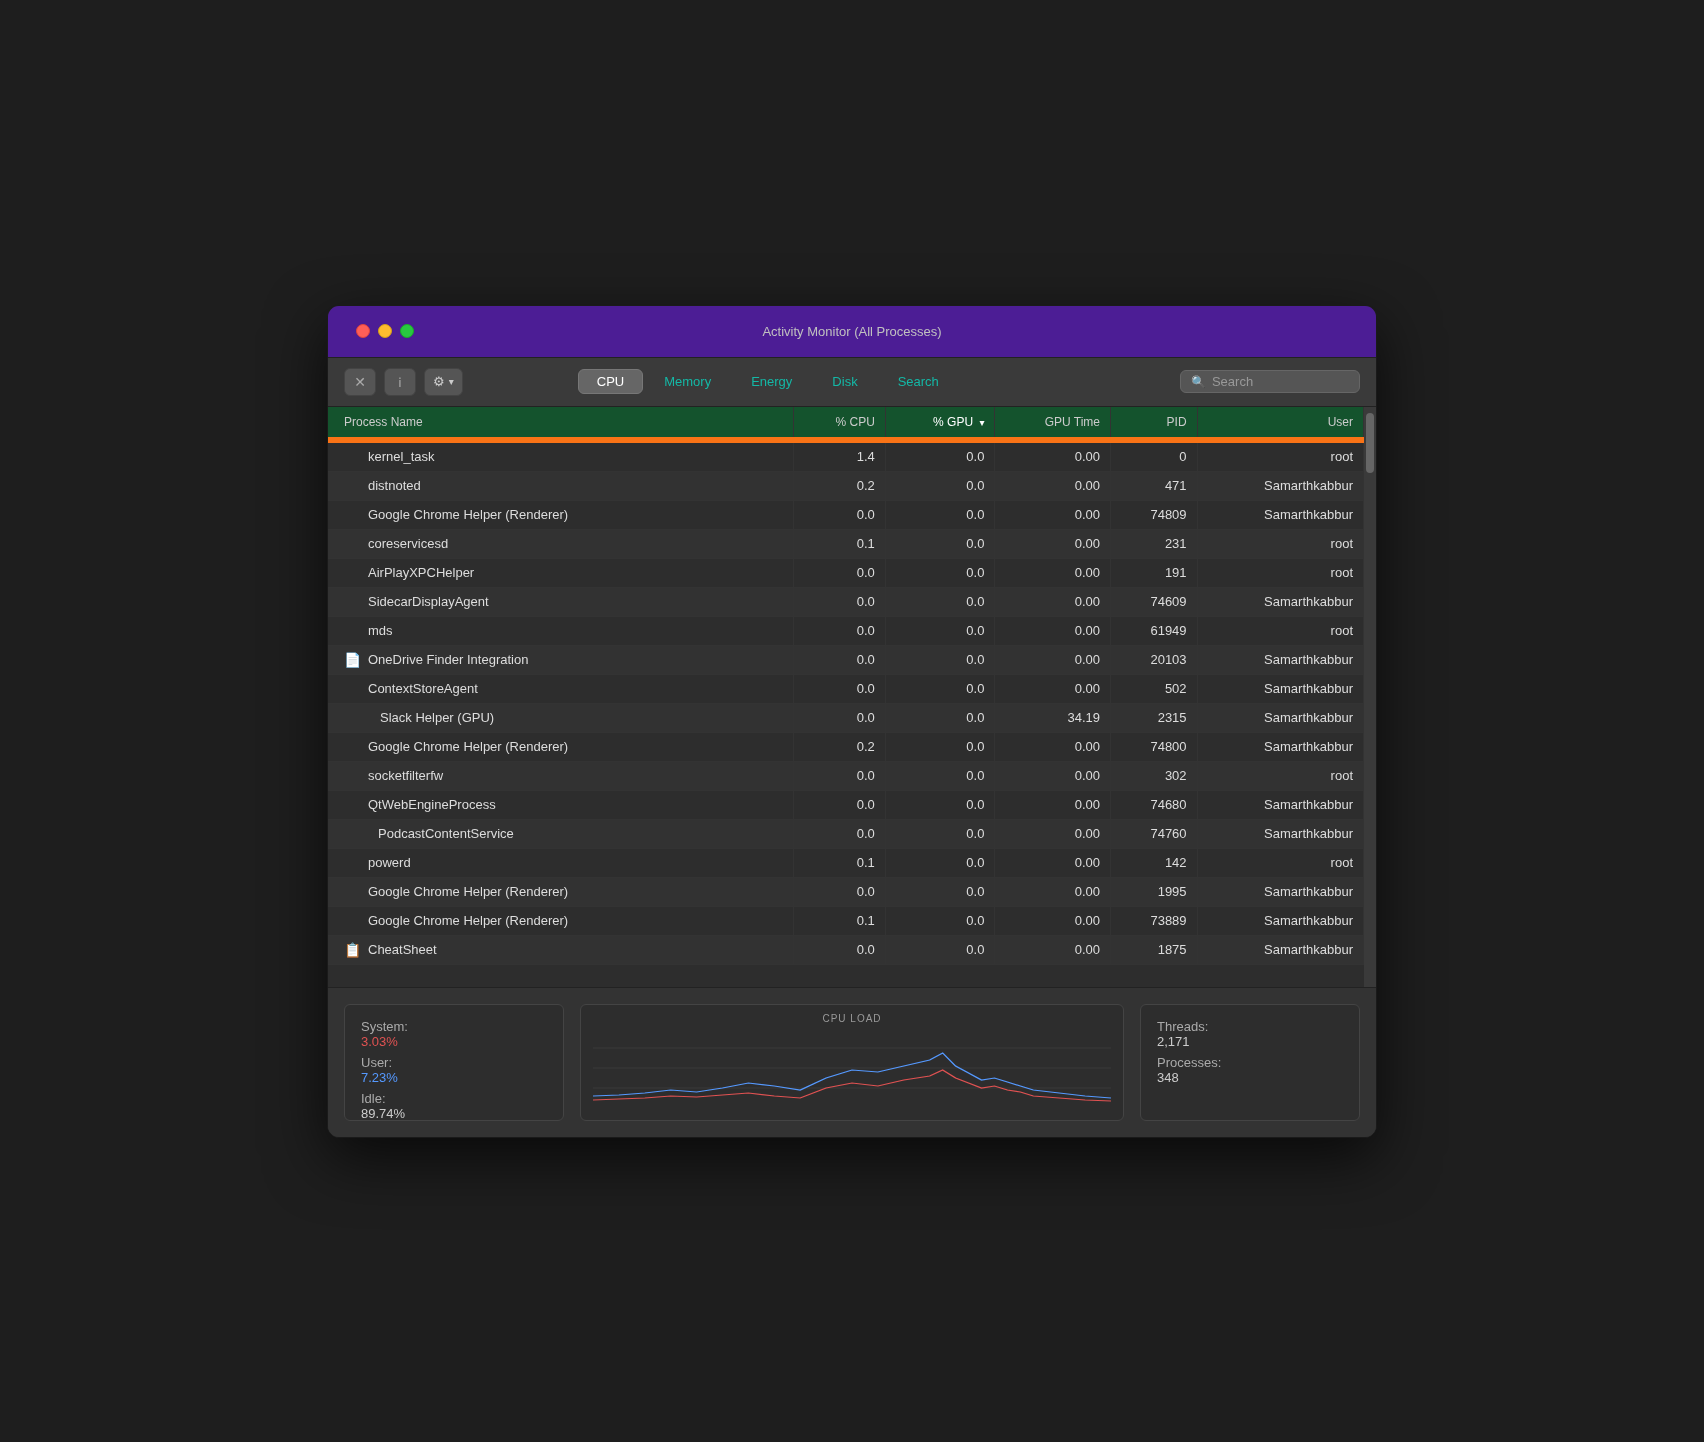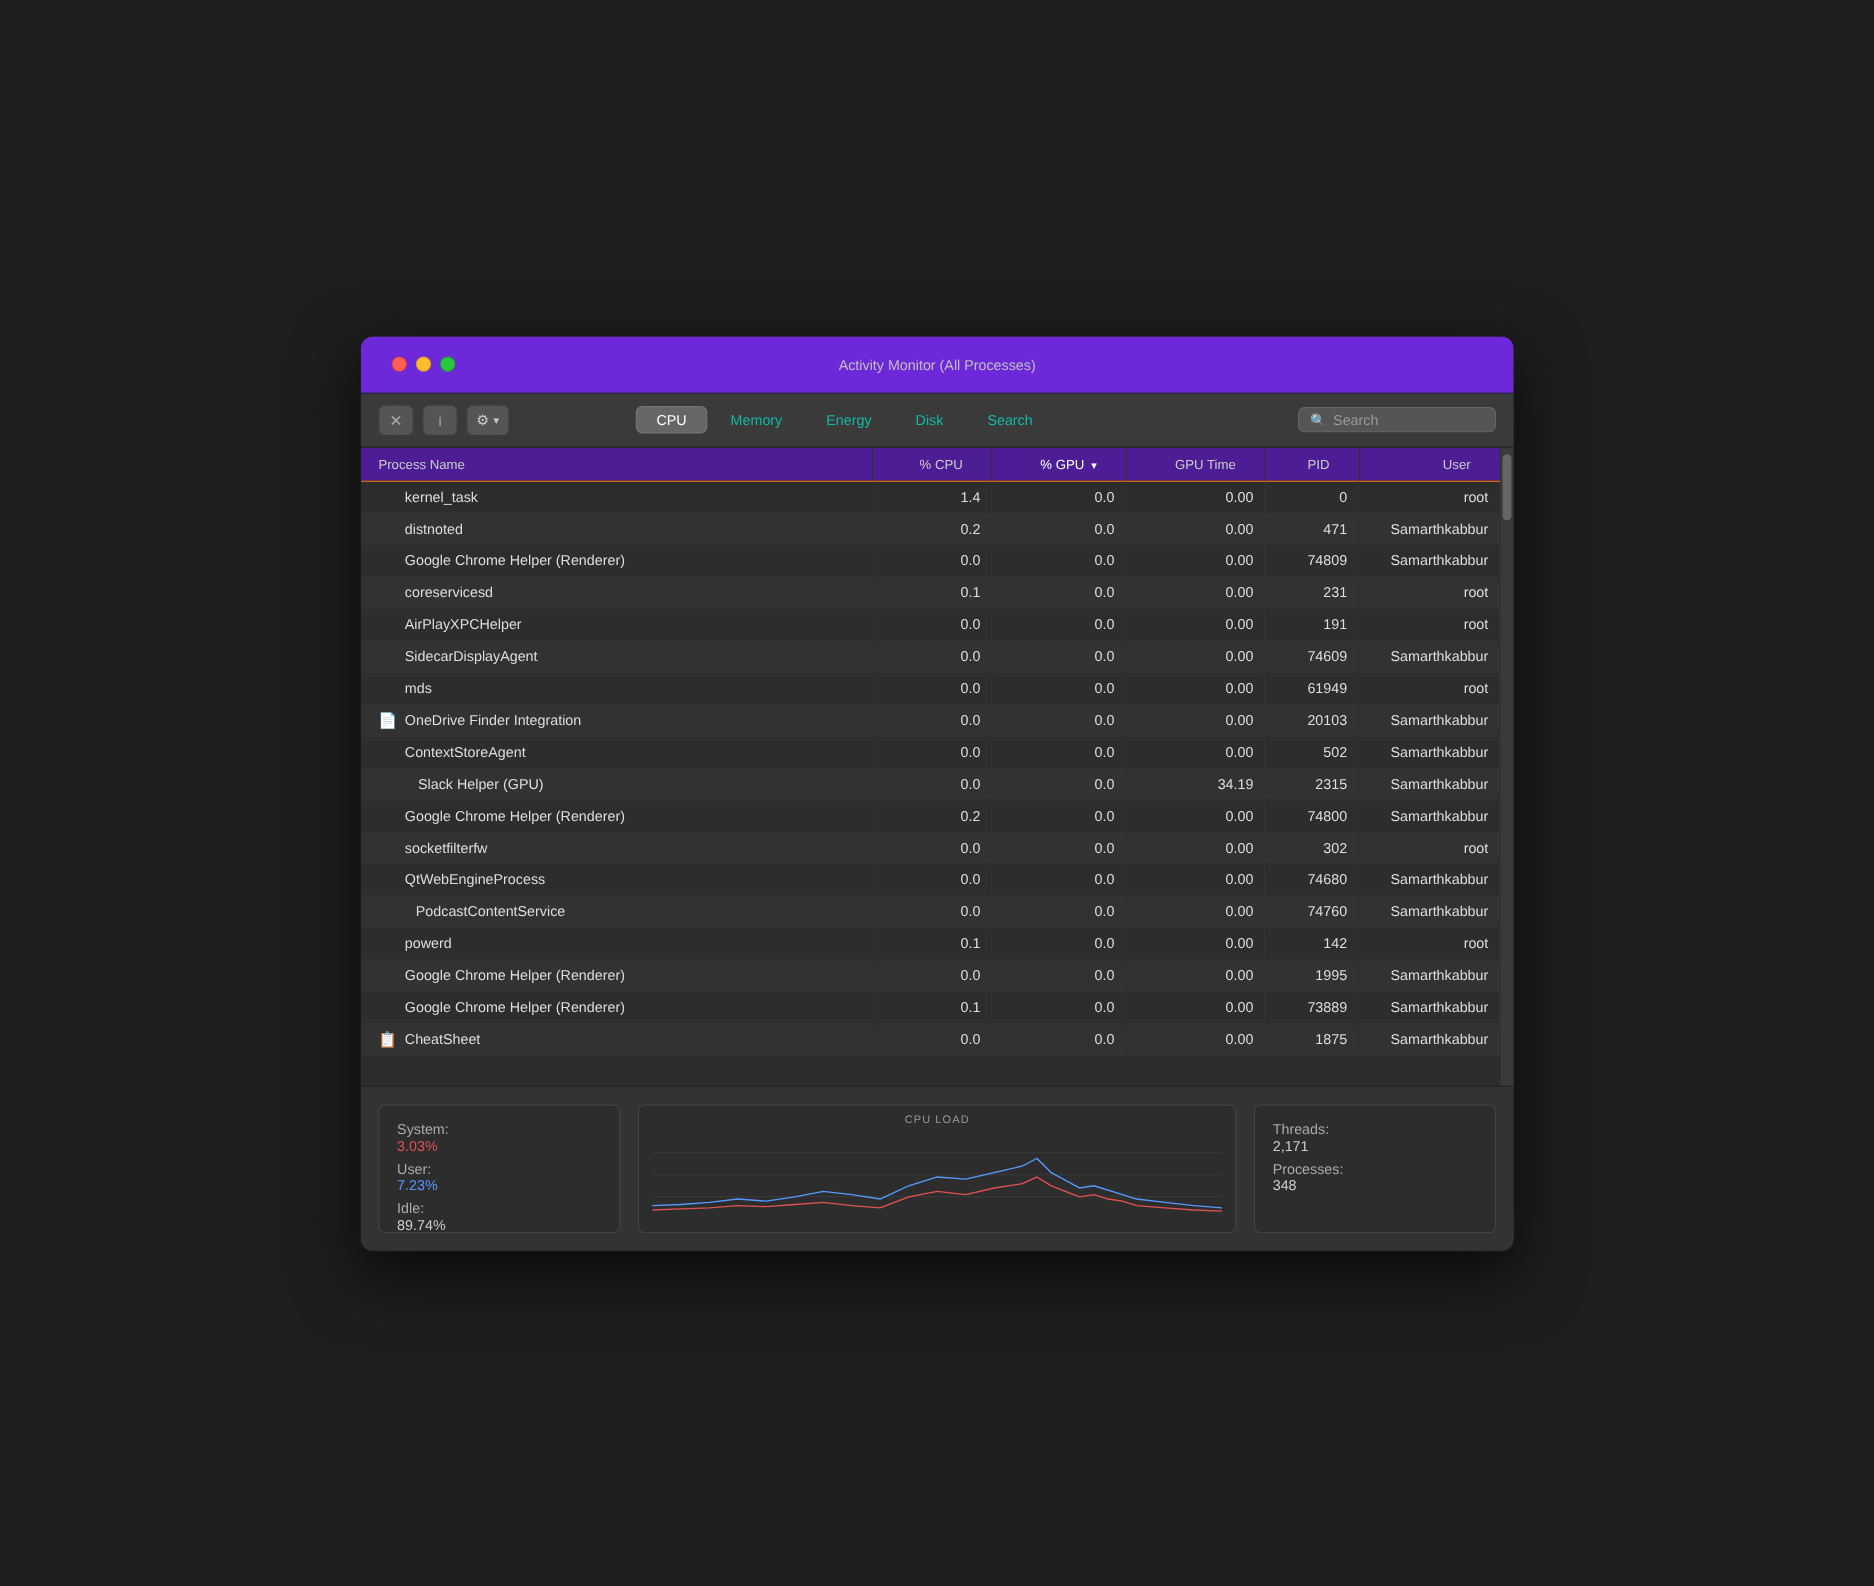--- a/index.html
+++ b/index.html
@@ -13,21 +13,21 @@
     }
     .window {
       width: 1050px;
       background: #2d2d2d;
       border-radius: 12px;
       box-shadow: 0 20px 60px rgba(0,0,0,0.7);
       overflow: hidden;
       border: 1px solid #1a1a1a;
     }
     .titlebar {
-      background: #6d28d9;
+      background: #4c1d95;
       height: 52px;
       display: flex;
       align-items: center;
       padding: 0 28px;
       position: relative;
       border-bottom: 1px solid #222;
     }
     .traffic-lights {
       display: flex;
       gap: 8px;
@@ -127,26 +127,26 @@
     .search-icon { color: #999; font-size: 12px; }
     .content {
       background: #2d2d2d;
     }
     table {
       width: 100%;
       border-collapse: collapse;
       font-size: 13px;
     }
     thead th {
-      background: #4c1d95;
+      background: #14532d;
       color: #ccc;
-      padding: 8px 26px;
+      padding: 8px 10px;
       text-align: right;
       font-weight: 500;
-      border-bottom: 1px solid #f97316;
+      border-bottom: 6px solid #f97316;
       border-right: 1px solid #333;
       white-space: nowrap;
       font-size: 12px;
     }
     thead th:first-child {
       text-align: left;
       padding-left: 16px;
       width: 45%;
     }
     thead th.sorted {

